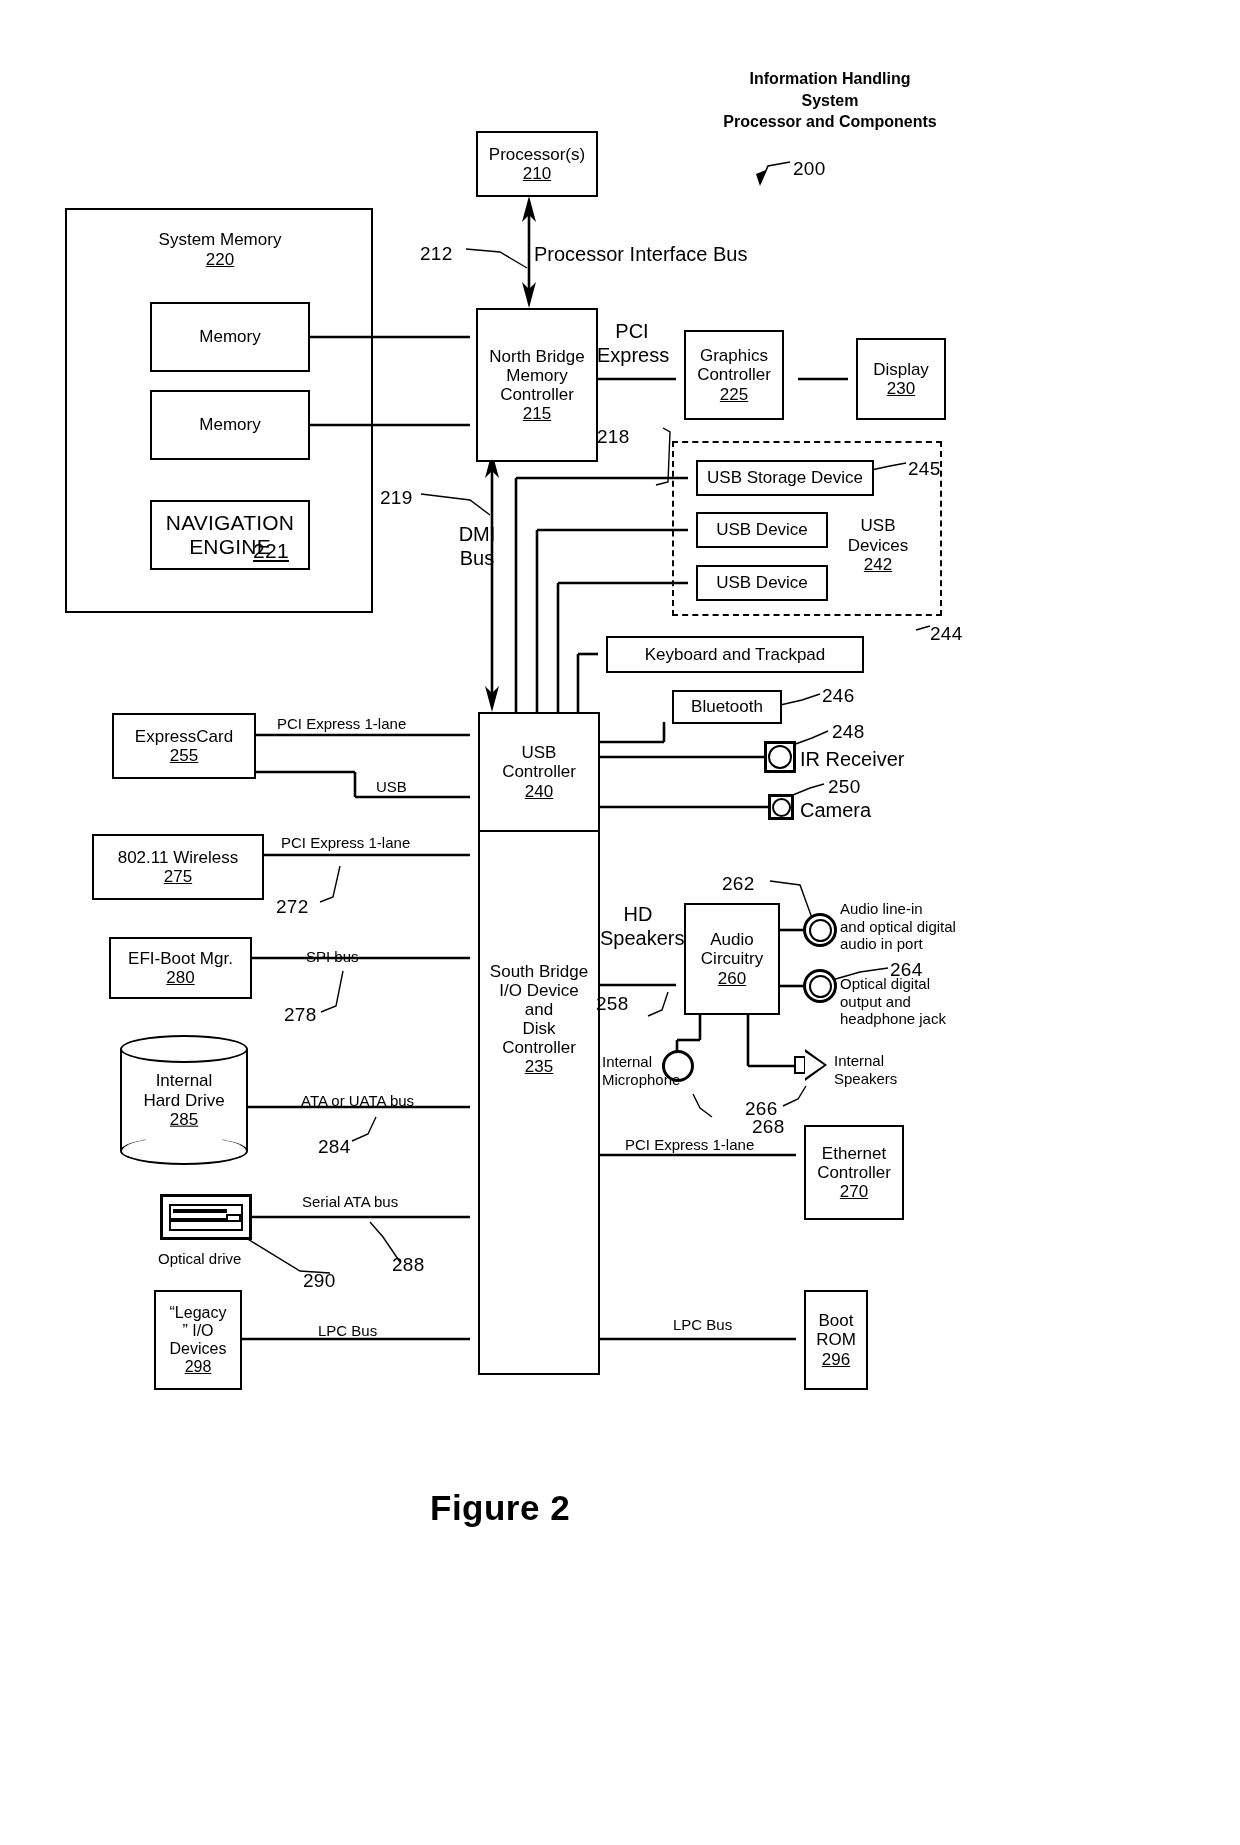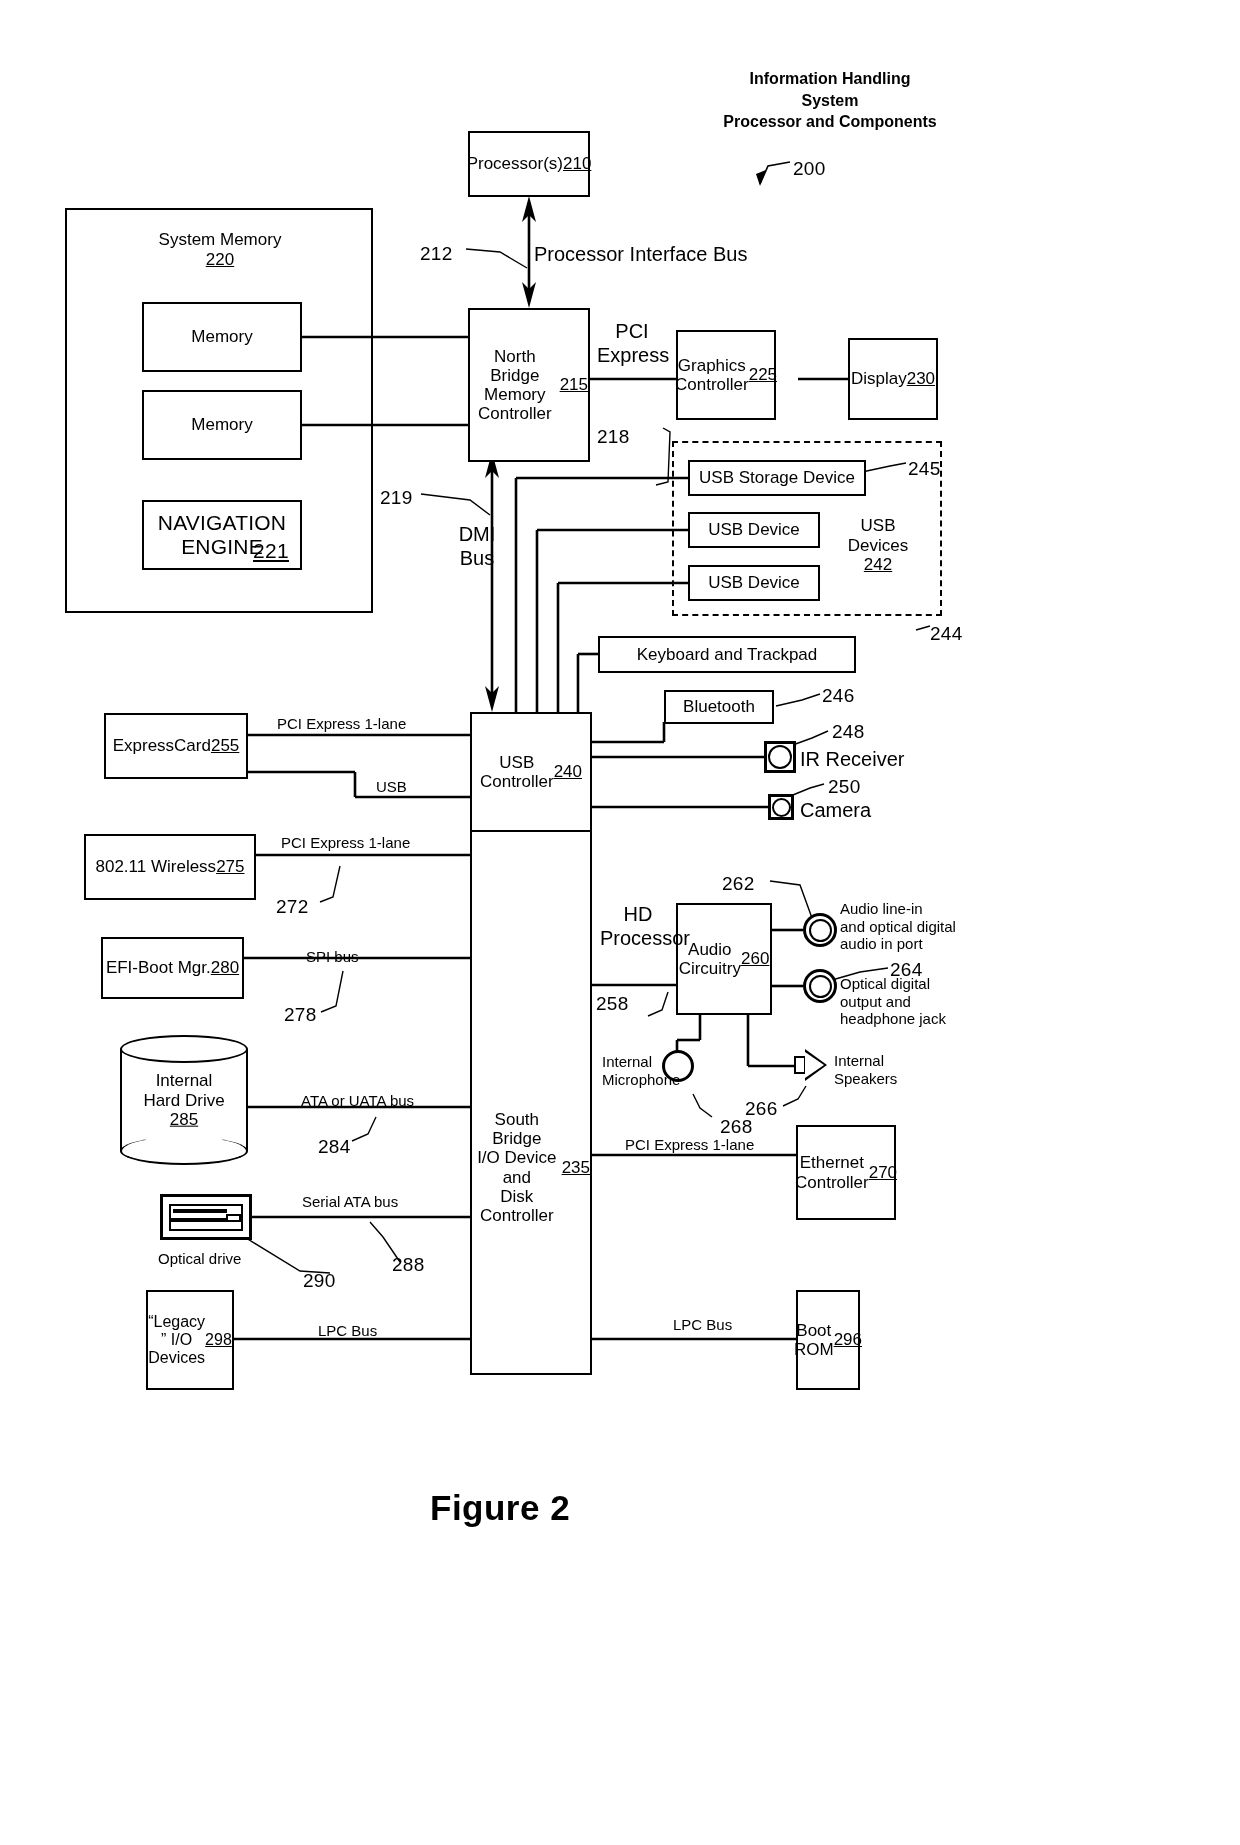--- a/index.html
+++ b/index.html
@@ -21,27 +21,28 @@
     position: absolute; left: 0; top: 0;
     width: 1240px; height: 1845px;
     pointer-events: none;
   }
   .box {
     position: absolute;
     border: 2.5px solid #000;
     background: #fff;
     box-sizing: border-box;
     display: flex;
-    flex-direction: row;
+    flex-direction: column;
     align-items: center;
     justify-content: center;
     text-align: center;
     line-height: 1.12;
     font-size: 17px;
     z-index: 3;
+    margin-left: 8px;
   }
   .box.thin { border-width: 2px; }
   .lbl { display: block; }
   .num { text-decoration: underline; display:block; }
   .freetext {
     position: absolute;
     font-size: 20px;
     line-height: 1.18;
     z-index: 4;
     background: transparent;
@@ -442,21 +443,21 @@
 
   <div class="box thin" style="left:146px; top:1290px; width:88px; height:100px; font-size:16px;">
     <span class="lbl" style="white-space:pre-line;">“Legacy
 ” I/O
 Devices</span>
     <span class="num">298</span>
   </div>
   <div class="freetext" style="left:318px; top:1322px; font-size:15px;">LPC Bus</div>
 
   <div class="freetext" style="left:600px; top:903px; text-align:center; width:76px;">HD
-Processor</div>
+Speakers</div>
   <div class="reftext" style="left:596px; top:987px;">258</div>
 
   <div class="box" style="left:676px; top:903px; width:96px; height:112px;">
     <span class="lbl" style="white-space:pre-line;text-align:center;">Audio
 Circuitry</span>
     <span class="num">260</span>
   </div>
 
   <div class="reftext" style="left:722px; top:867px;">262</div>
   <div class="jack" style="left:803px; top:913px; width:34px; height:34px;">
@@ -470,21 +471,21 @@
   <div class="jack" style="left:803px; top:969px; width:34px; height:34px;">
     <div class="ring" style="width:19px; height:19px;"></div>
   </div>
   <div class="freetext" style="left:840px; top:975px; font-size:15px; width:190px;">Optical digital
 output and
 headphone jack</div>
 
   <div class="circ" style="left:662px; top:1050px; width:32px; height:32px;"></div>
   <div class="freetext" style="left:602px; top:1053px; font-size:15px; text-align:left; width:88px;">Internal
 Microphone</div>
-  <div class="reftext" style="left:720px; top:1110px;">268</div>
+  <div class="reftext" style="left:752px; top:1110px;">268</div>
 
   <div class="spk" style="left:794px; top:1049px; width:36px; height:32px;">
     <div class="cone"></div>
     <div class="horn"></div>
     <div class="horn2"></div>
   </div>
   <div class="freetext" style="left:834px; top:1052px; font-size:15px;">Internal
 Speakers</div>
   <div class="reftext" style="left:745px; top:1092px;">266</div>
 

